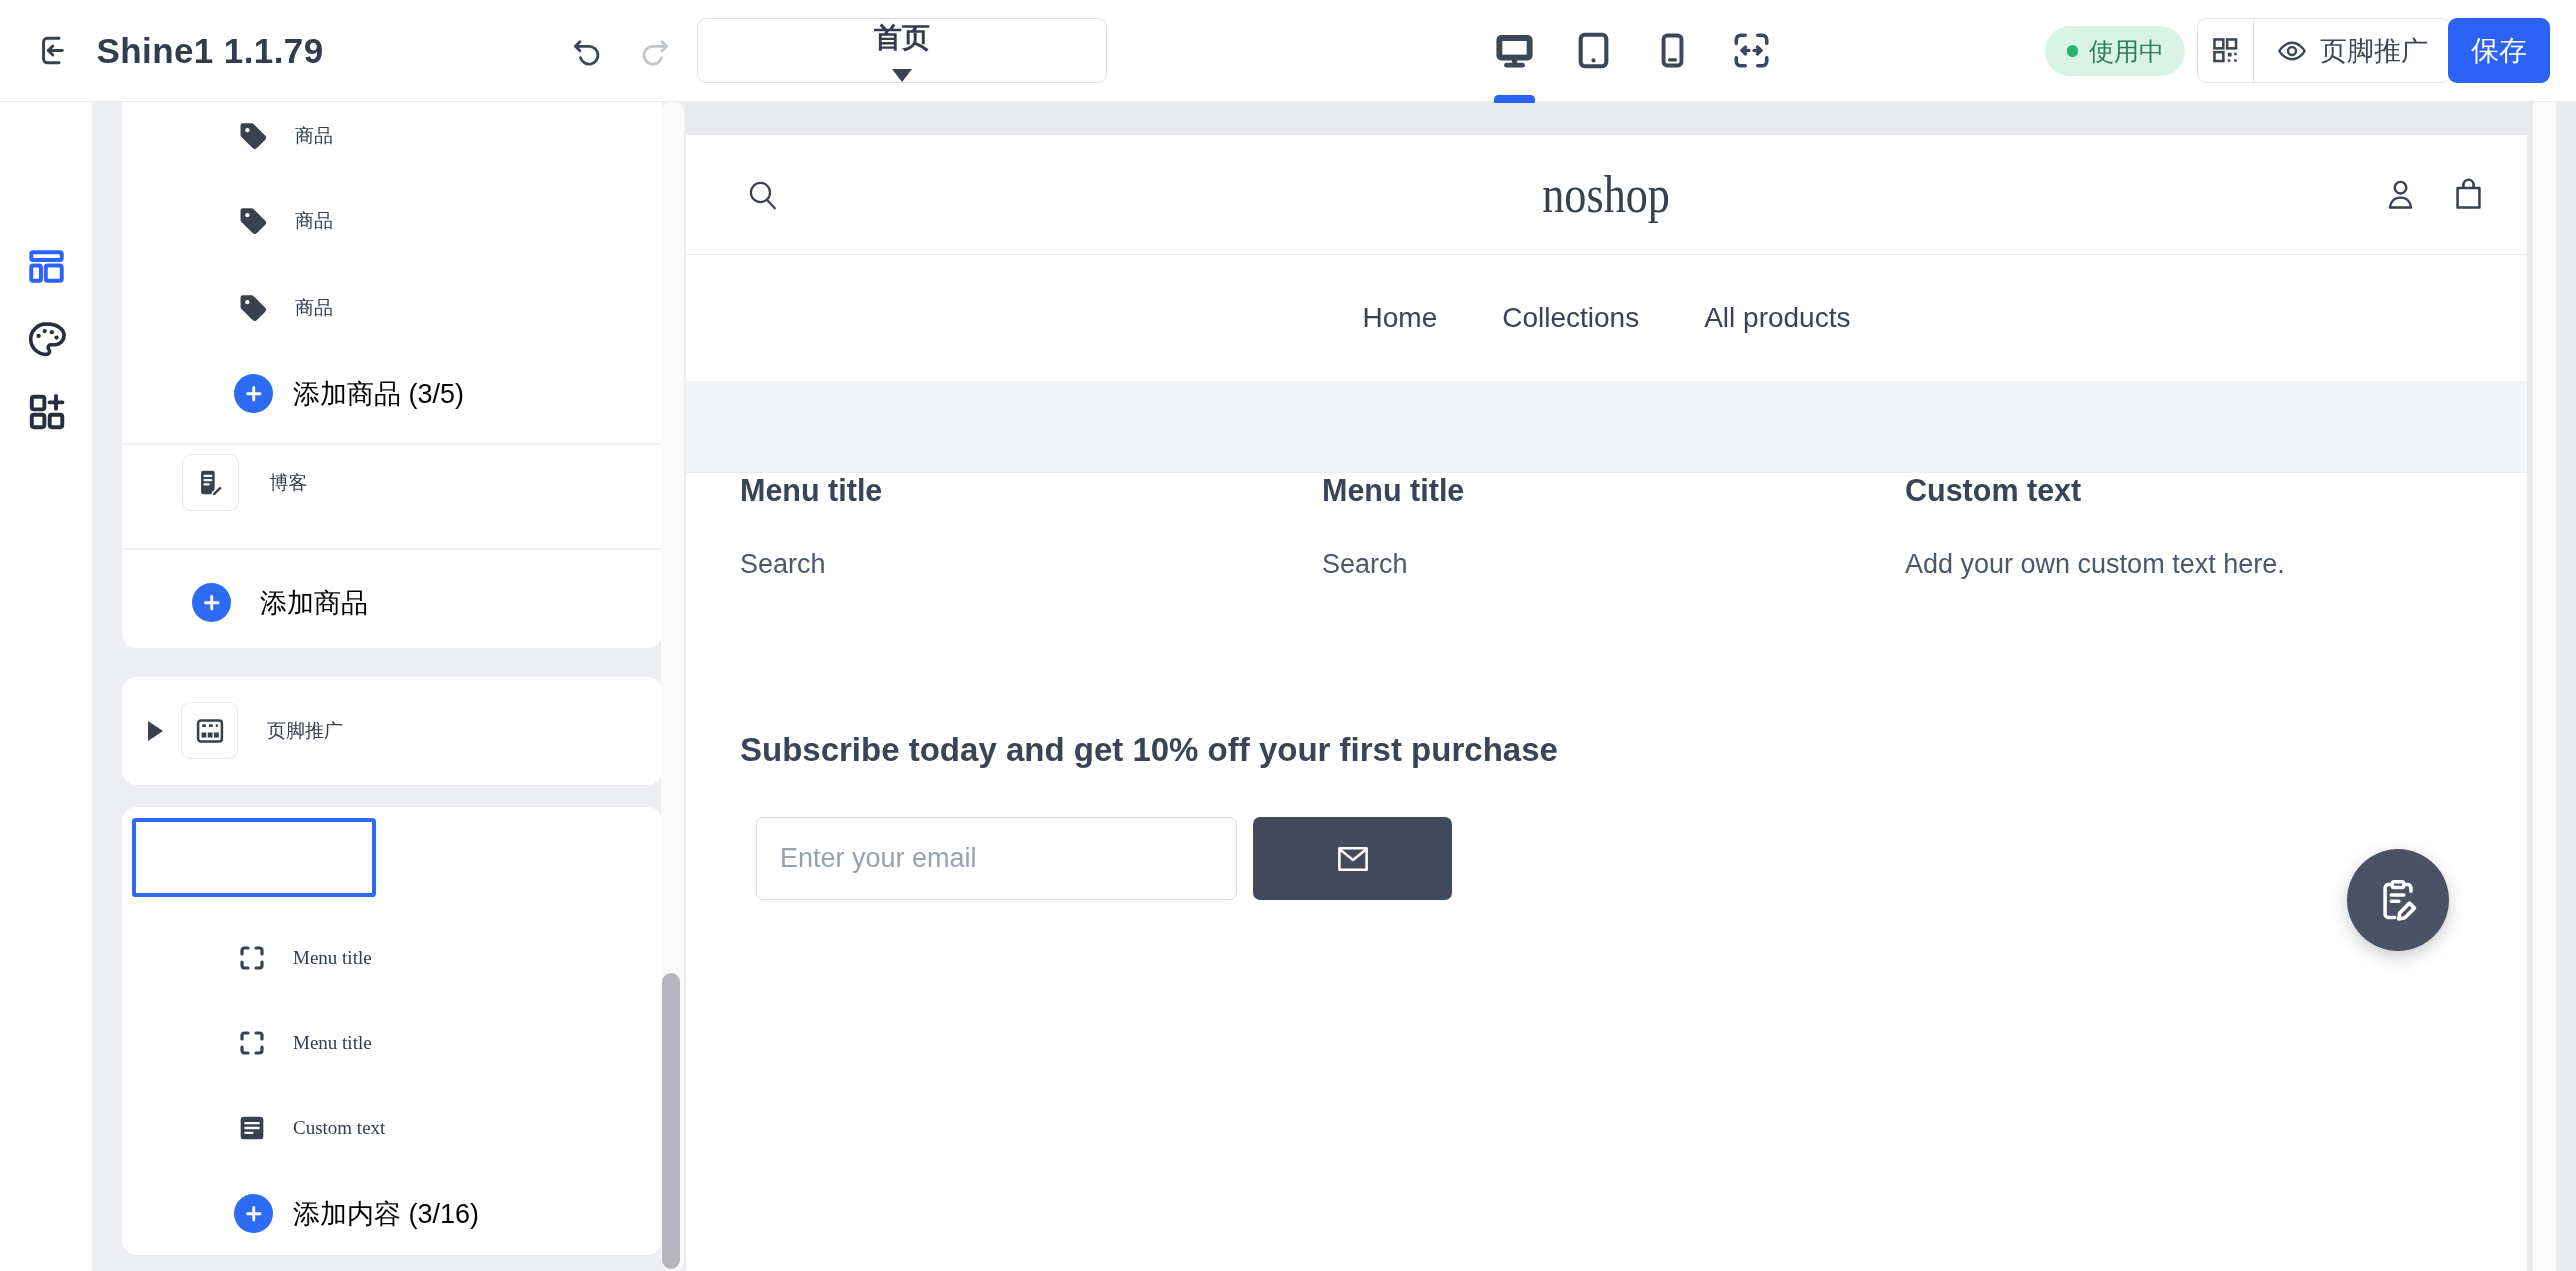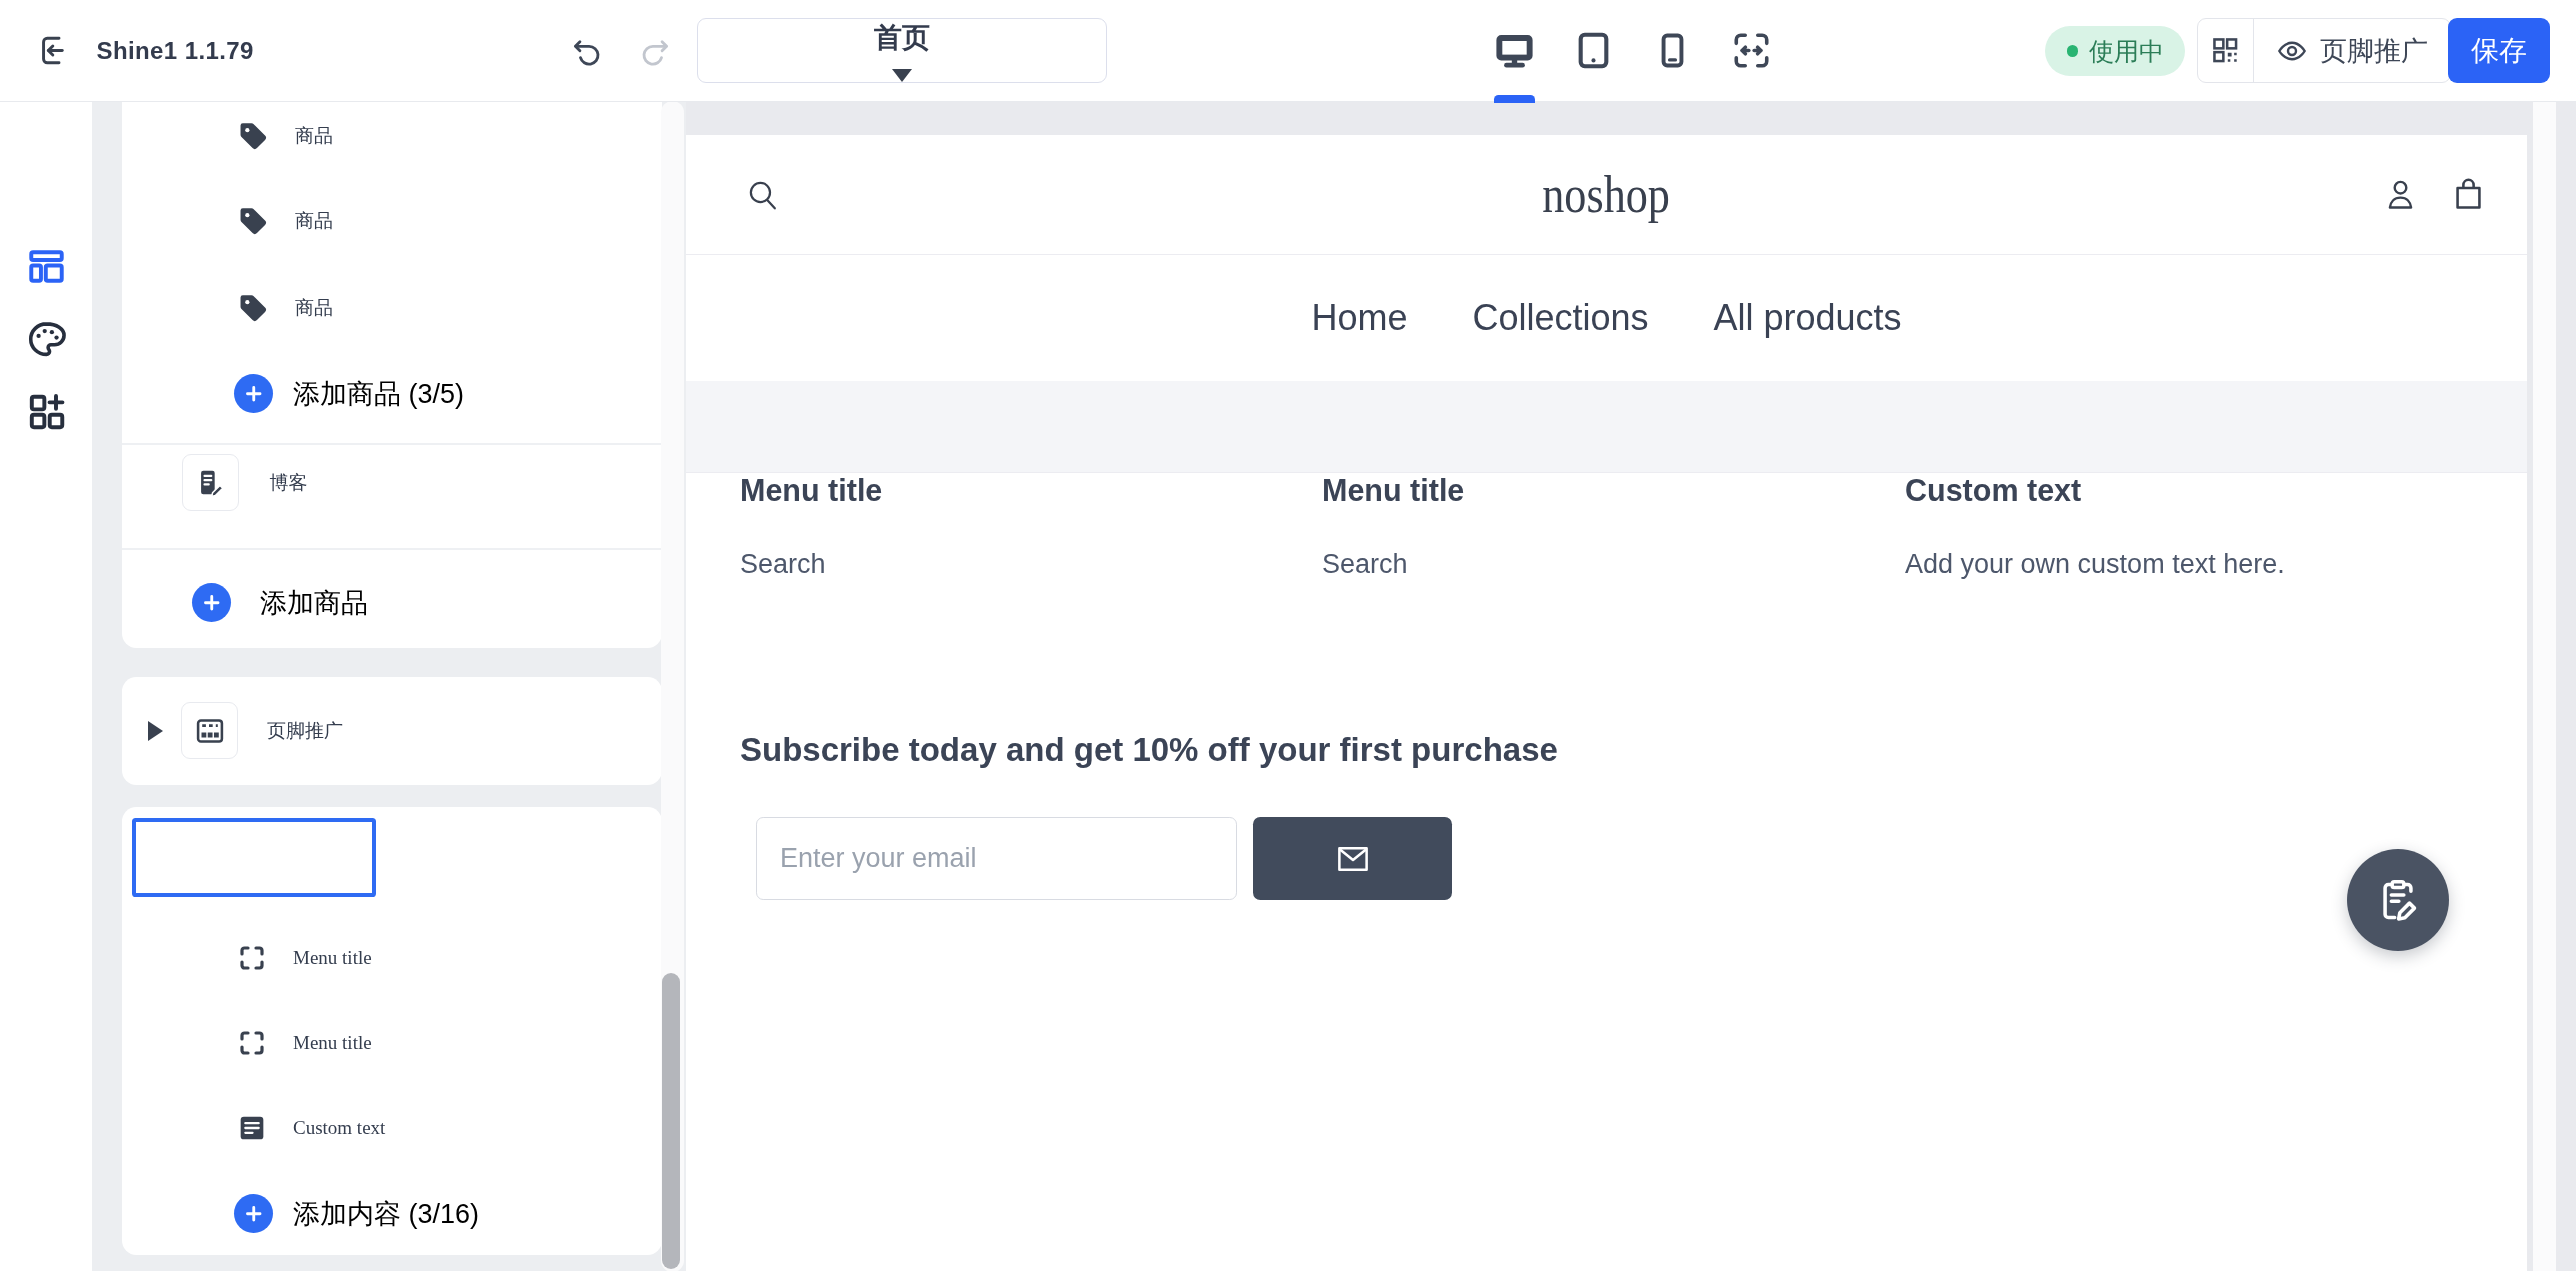--- a/index.html
+++ b/index.html
@@ -4,21 +4,21 @@
 <style>
   html,body{margin:0;padding:0;background:#dfe1e6;}
   .canvas{position:relative;width:2576px;height:1272px;overflow:hidden;
     background:#e9eaee;font-family:"Liberation Sans","DejaVu Sans",sans-serif;color:#3b4456;}
   svg{display:block;}
 
   
   .topbar{position:absolute;left:0;top:0;right:0;height:101px;background:#fff;
     border-bottom:1.8px solid #e8eaee;z-index:30;}
   .tb-left{position:absolute;left:30.5px;top:0;height:101px;display:flex;align-items:center;gap:23px;}
-  .theme-name{font-size:24px;font-weight:700;color:#333b4d;letter-spacing:0.4px;}
+  .theme-name{font-size:35px;font-weight:700;color:#333b4d;letter-spacing:0.4px;}
   .tb-history{position:absolute;left:567px;top:0;height:101px;display:flex;align-items:center;gap:29px;}
   .icon-btn{background:none;border:none;padding:0;cursor:pointer;display:flex;align-items:center;justify-content:center;}
   .page-select{position:absolute;left:697px;top:18px;width:410px;height:65px;border:1.8px solid #dcdfec;
     border-radius:9px;background:#fff;display:flex;align-items:center;justify-content:space-between;
     padding:0 25px;box-sizing:border-box;cursor:pointer;flex-direction:column;}
   .page-select .val{font-size:28px;font-weight:700;color:#333b4d;}
   .caret-down{width:0;height:0;border-left:10.8px solid transparent;border-right:10.8px solid transparent;
     border-top:13.5px solid #39414f;}
   .devices{position:absolute;left:1489px;top:0;height:101px;display:flex;align-items:center;gap:29px;}
   .dev-btn{width:50px;height:63px;display:flex;align-items:center;justify-content:center;background:none;border:none;cursor:pointer;}
@@ -67,21 +67,21 @@
 
   
   .page{position:absolute;left:686px;top:135px;width:1841px;height:1137px;background:#fff;}
   .pg-header{position:relative;height:119px;border-bottom:1.8px solid #ececf1;}
   .logo{position:absolute;left:0;right:0;top:0;height:119px;display:flex;align-items:center;justify-content:center;
     font-family:"Liberation Serif","DejaVu Serif",serif;font-size:52px;color:#39404e;}
   .logo span{display:inline-block;transform:scaleX(.85);}
   .hdr-search{position:absolute;left:56px;top:39px;}
   .hdr-right{position:absolute;right:38px;top:39px;display:flex;gap:27px;}
   .pg-nav{height:126px;display:flex;align-items:center;justify-content:center;gap:65px;border-bottom:0;}
-  .pg-nav a{font-size:36px;color:#3a4254;text-decoration:none;cursor:pointer;}
+  .pg-nav a{font-size:28px;color:#3a4254;text-decoration:none;cursor:pointer;}
   .pg-band{height:91px;background:#f4f5f8;border-bottom:1.8px solid #ececf1;}
   .pg-footer{position:relative;height:798px;}
   .fcol{position:absolute;top:0;}
   .fcol .ftitle{font-size:30.5px;font-weight:700;color:#3b4456;}
   .fcol .flink{margin-top:41px;font-size:27px;color:#4d576b;cursor:pointer;}
   .fcol .ftext{margin-top:41px;font-size:27px;color:#4d576b;}
   .sub-head{position:absolute;left:54px;top:258px;font-size:33px;font-weight:700;color:#3b4456;}
   .email-input{position:absolute;left:70px;top:344px;width:481px;height:83px;border:1.8px solid #d8dbe2;
     border-radius:7.2px;box-sizing:border-box;font-size:27px;color:#3b4456;padding:0 23px;outline:none;
     font-family:inherit;background:#fff;}

